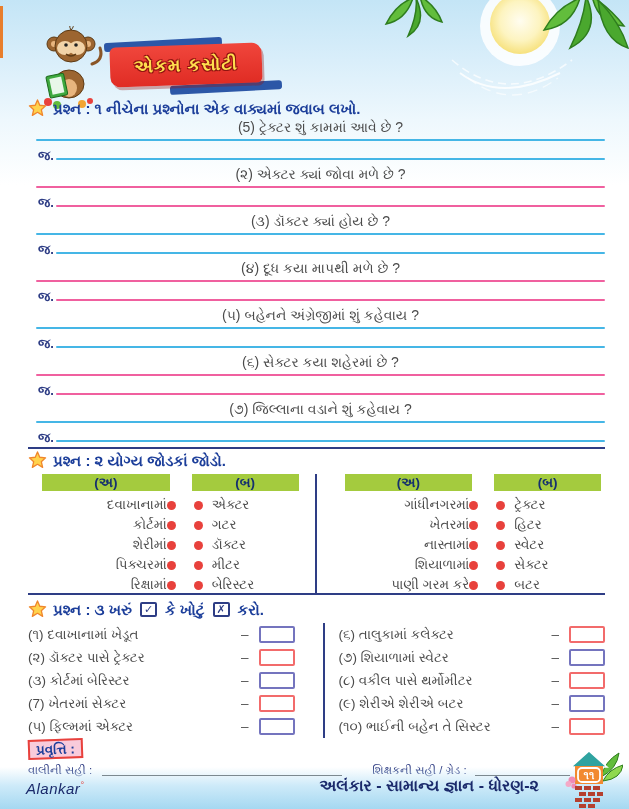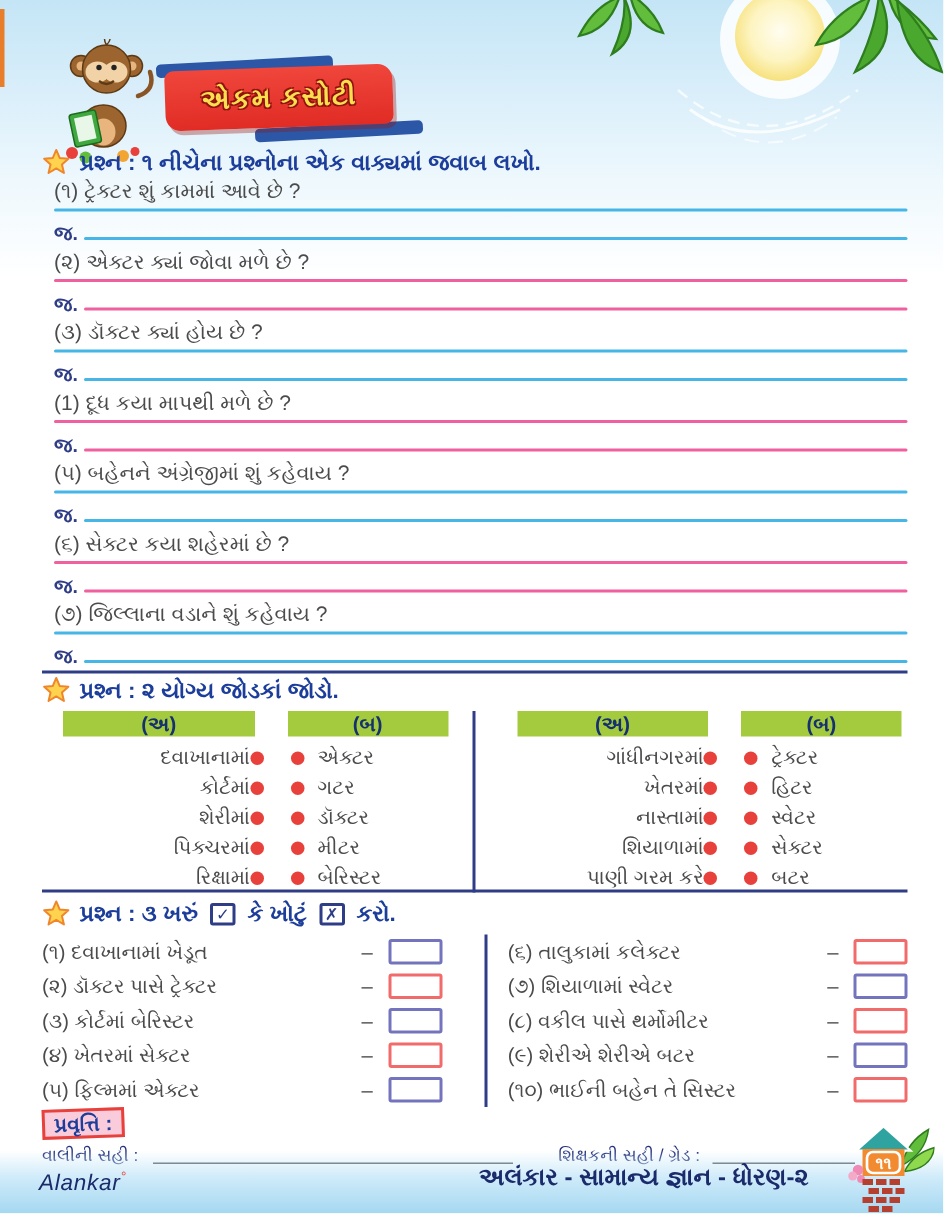--- a/index.html
+++ b/index.html
@@ -35,21 +35,21 @@
 
   
   .sec-head{ display:flex; align-items:center; gap:6px; color:#1c3e9a; font-weight:bold; font-size:15px; }
   .star{ width:19px; height:19px; flex:0 0 auto; }
 
   
   .navyline{ position:absolute; left:28px; right:24px; height:2px; background:#2e3d85; }
   section{ position:absolute; left:28px; right:24px; }
 
   
-  #q1{ top:99px; }
+  #q1{ top:99px;text-align:center; }
   .qblock{ height:47px; padding-left:8px; }
   .q-label{ font-size:14px; color:#4b4b4b; height:19px; line-height:19px; }
   .rule{ height:2px; border-radius:1px; }
   .rule.blue{ background:#45b6e6; }
   .rule.pink{ background:#f0609f; }
   .rule.first{ margin-top:2px; }
   .ans-row{ display:flex; align-items:flex-end; height:22px; }
   .ans-prefix{ color:#2e3d85; font-weight:bold; font-size:13px; width:20px; line-height:15px; }
   .ans-row .rule{ flex:1; margin-bottom:3px; }
 
@@ -178,21 +178,21 @@
 
   <section id="q1">
     <div class="sec-head">
       <svg class="star" viewBox="0 0 20 20">
           <path d="M10 1 L12.4 6.6 L18.5 7.2 L14 11.2 L15.4 17.2 L10 14 L4.6 17.2 L6 11.2 L1.5 7.2 L7.6 6.6 Z" fill="#ffd34d" stroke="#f0862b" stroke-width="1.4" stroke-linejoin="round"></path>
         </svg>
       <span>પ્રશ્ન : ૧  નીચેના પ્રશ્નોના એક વાક્યમાં જવાબ લખો.</span>
     </div>
 
     <div class="qblock">
-      <div class="q-label">(૧) ટ્રેક્ટર શું કામમાં આવે છે ?</div>
+      <div class="q-label">(5) ટ્રેક્ટર શું કામમાં આવે છે ?</div>
       <div class="rule blue first"></div>
       <div class="ans-row">
           <span class="ans-prefix">જ.</span>
           <div class="rule blue"></div>
         </div>
     </div>
     <div class="qblock">
       <div class="q-label">(૨) એક્ટર ક્યાં જોવા મળે છે ?</div>
       <div class="rule pink first"></div>
       <div class="ans-row">
@@ -202,21 +202,21 @@
     </div>
     <div class="qblock">
       <div class="q-label">(૩) ડૉક્ટર ક્યાં હોય છે ?</div>
       <div class="rule blue first"></div>
       <div class="ans-row">
           <span class="ans-prefix">જ.</span>
           <div class="rule blue"></div>
         </div>
     </div>
     <div class="qblock">
-      <div class="q-label">(1) દૂધ કયા માપથી મળે છે ?</div>
+      <div class="q-label">(૪) દૂધ કયા માપથી મળે છે ?</div>
       <div class="rule pink first"></div>
       <div class="ans-row">
           <span class="ans-prefix">જ.</span>
           <div class="rule pink"></div>
         </div>
     </div>
     <div class="qblock">
       <div class="q-label">(૫) બહેનને અંગ્રેજીમાં શું કહેવાય ?</div>
       <div class="rule blue first"></div>
       <div class="ans-row">
@@ -380,21 +380,21 @@
           <span class="lab">(૨) ડૉક્ટર પાસે ટ્રેક્ટર</span>
           <span class="dash">–</span>
           <span class="ansbox red"></span>
         </div>
       <div class="tfrow">
           <span class="lab">(૩) કોર્ટમાં બેરિસ્ટર</span>
           <span class="dash">–</span>
           <span class="ansbox blue"></span>
         </div>
       <div class="tfrow">
-          <span class="lab">(૪) ખેતરમાં સેક્ટર</span>
+          <span class="lab">(7) ખેતરમાં સેક્ટર</span>
           <span class="dash">–</span>
           <span class="ansbox red"></span>
         </div>
       <div class="tfrow">
           <span class="lab">(૫) ફિલ્મમાં એક્ટર</span>
           <span class="dash">–</span>
           <span class="ansbox blue"></span>
         </div>
     </div>
     <div class="tfcol right">

